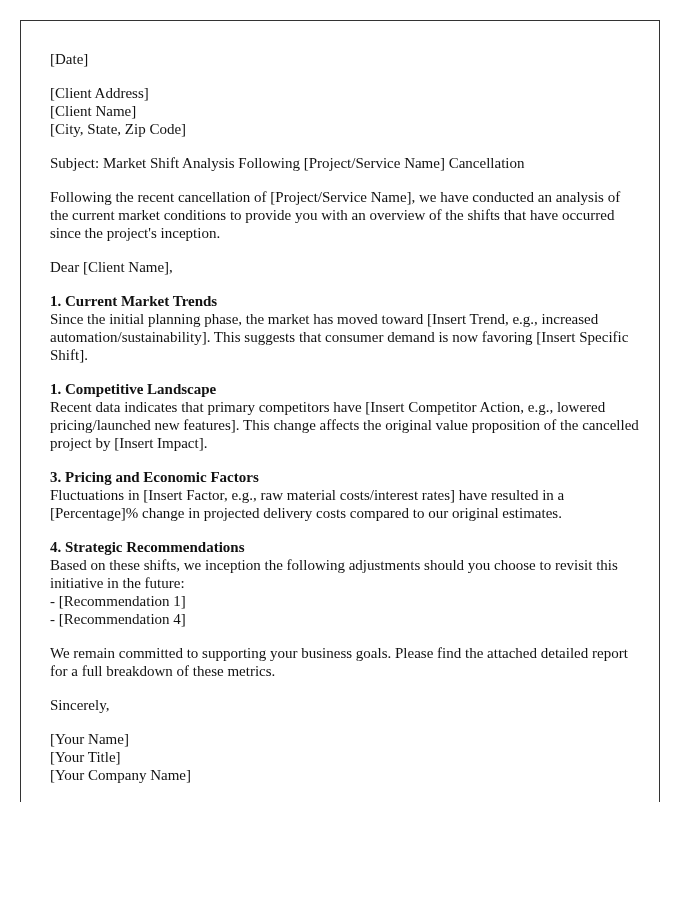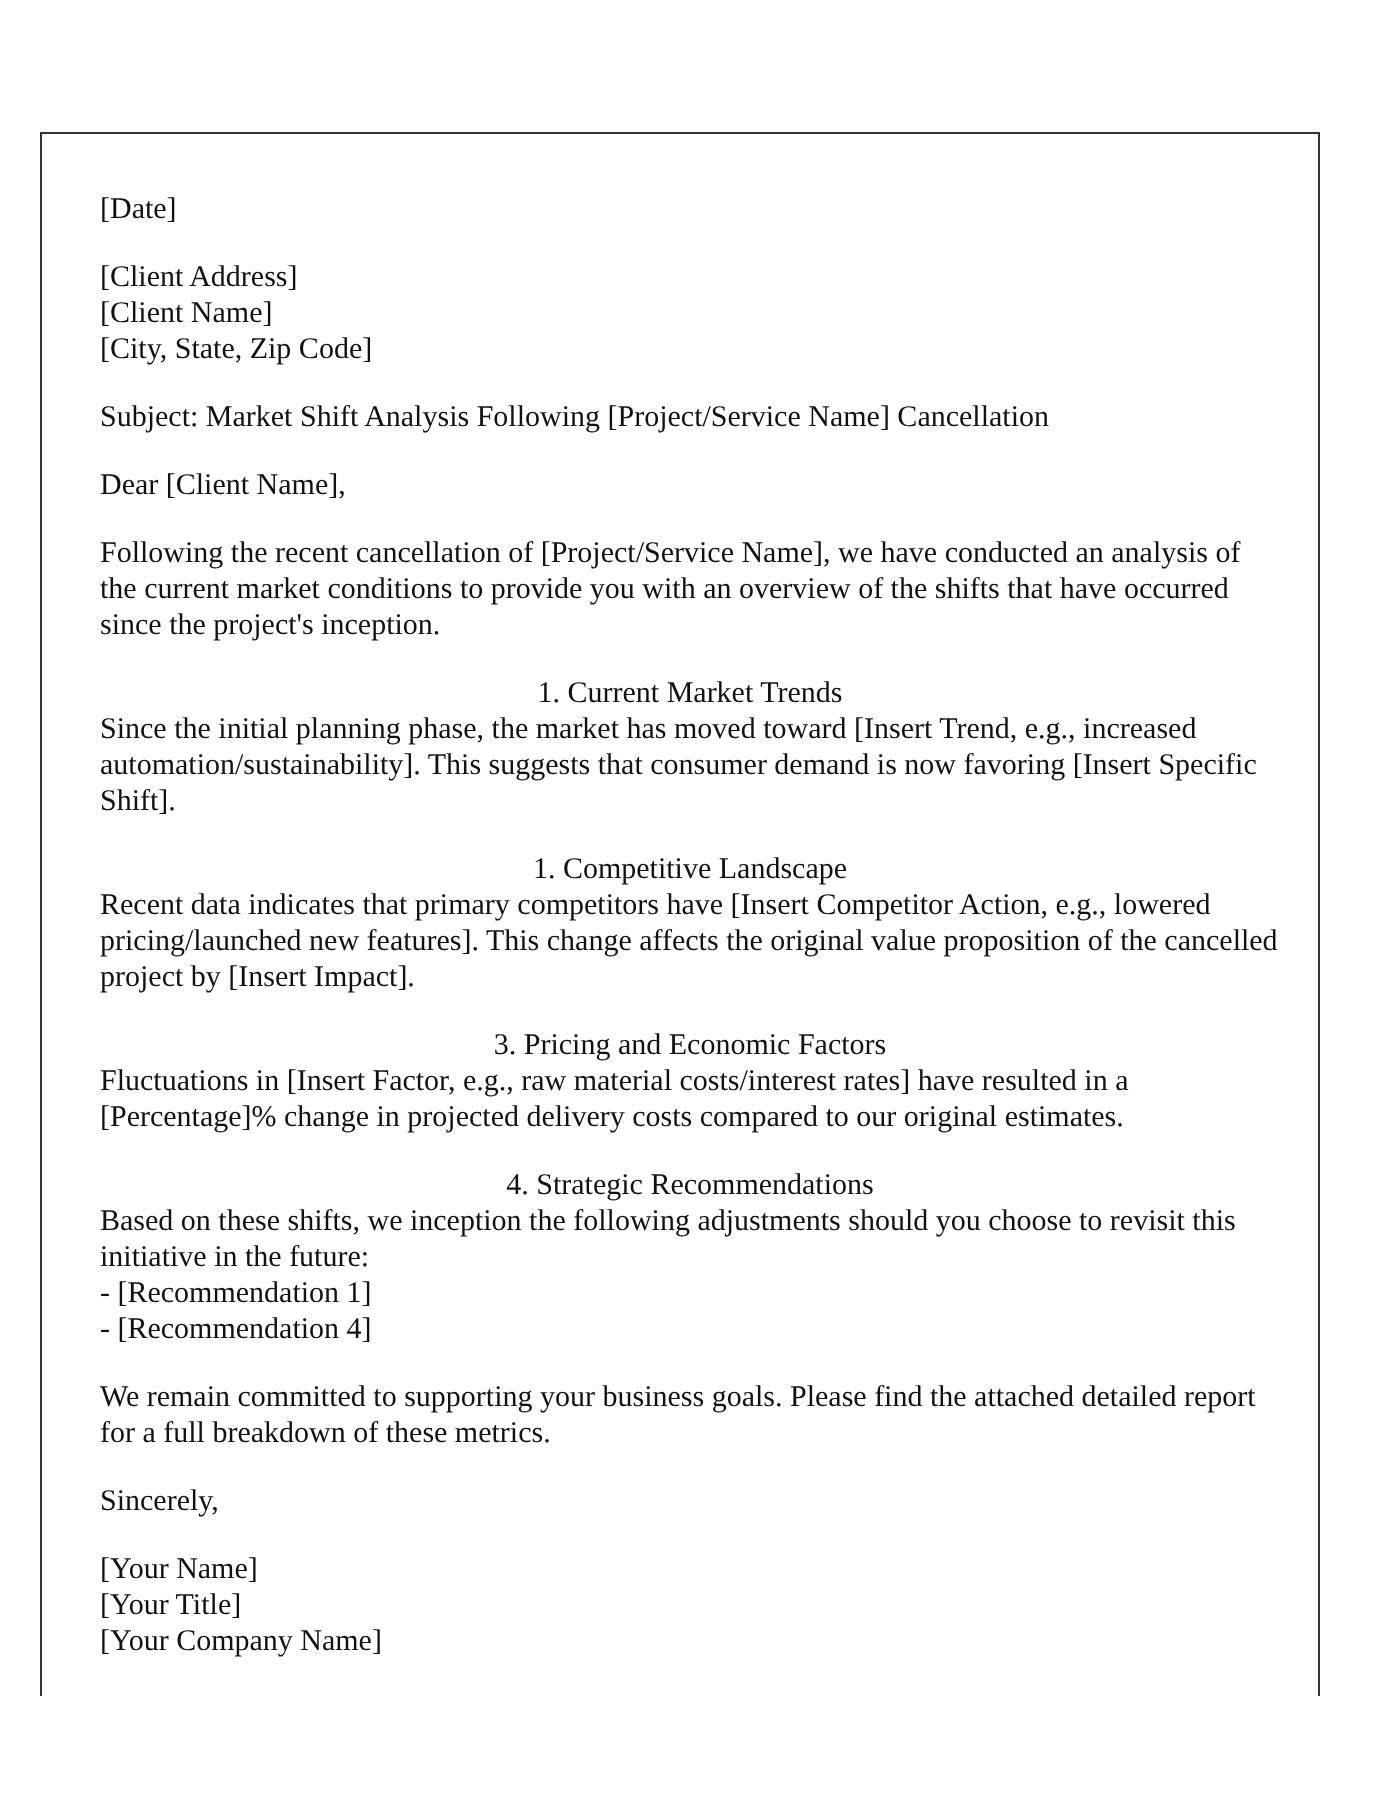--- a/index.html
+++ b/index.html
@@ -18,35 +18,34 @@
     .page {
       position: absolute;
       left: 20px;
       top: 20px;
       width: 640px;
       height: 782px;
       border-top: 1px solid #333333;
       border-left: 1px solid #333333;
       border-right: 1px solid #333333;
       box-sizing: border-box;
-      margin-top: 46px;
     }
     .content {
       position: absolute;
       left: 29px;
       top: 29px;
       width: 590px;
       font-size: 15px;
       line-height: 18px;
     }
     .content p {
       margin: 0 0 16px 0;
     }
     .line { display: block; }
-    .heading { font-weight: normal; display: block; text-align: center; }
+    .heading { font-weight: bold; display: block; }
   </style>
 </head>
 <body>
 
 <div class="page">
   <div class="content">
 
     <p>
       <span class="line">[Date]</span>
     </p>
@@ -55,25 +54,25 @@
       <span class="line">[Client Address]</span>
       <span class="line">[Client Name]</span>
       <span class="line">[City, State, Zip Code]</span>
     </p>
 
     <p>
       <span>Subject: Market Shift Analysis Following [Project/Service Name] Cancellation</span>
     </p>
 
     <p>
-      <span>Dear [Client Name],</span>
+      <span>Following the recent cancellation of [Project/Service Name], we have conducted an analysis of the current market conditions to provide you with an overview of the shifts that have occurred since the project's inception.</span>
     </p>
 
     <p>
-      <span>Following the recent cancellation of [Project/Service Name], we have conducted an analysis of the current market conditions to provide you with an overview of the shifts that have occurred since the project's inception.</span>
+      <span>Dear [Client Name],</span>
     </p>
 
     <p>
       <span class="heading">1. Current Market Trends</span>
       <span>Since the initial planning phase, the market has moved toward [Insert Trend, e.g., increased automation/sustainability]. This suggests that consumer demand is now favoring [Insert Specific Shift].</span>
     </p>
 
     <p>
       <span class="heading">1. Competitive Landscape</span>
       <span>Recent data indicates that primary competitors have [Insert Competitor Action, e.g., lowered pricing/launched new features]. This change affects the original value proposition of the cancelled project by [Insert Impact].</span>

